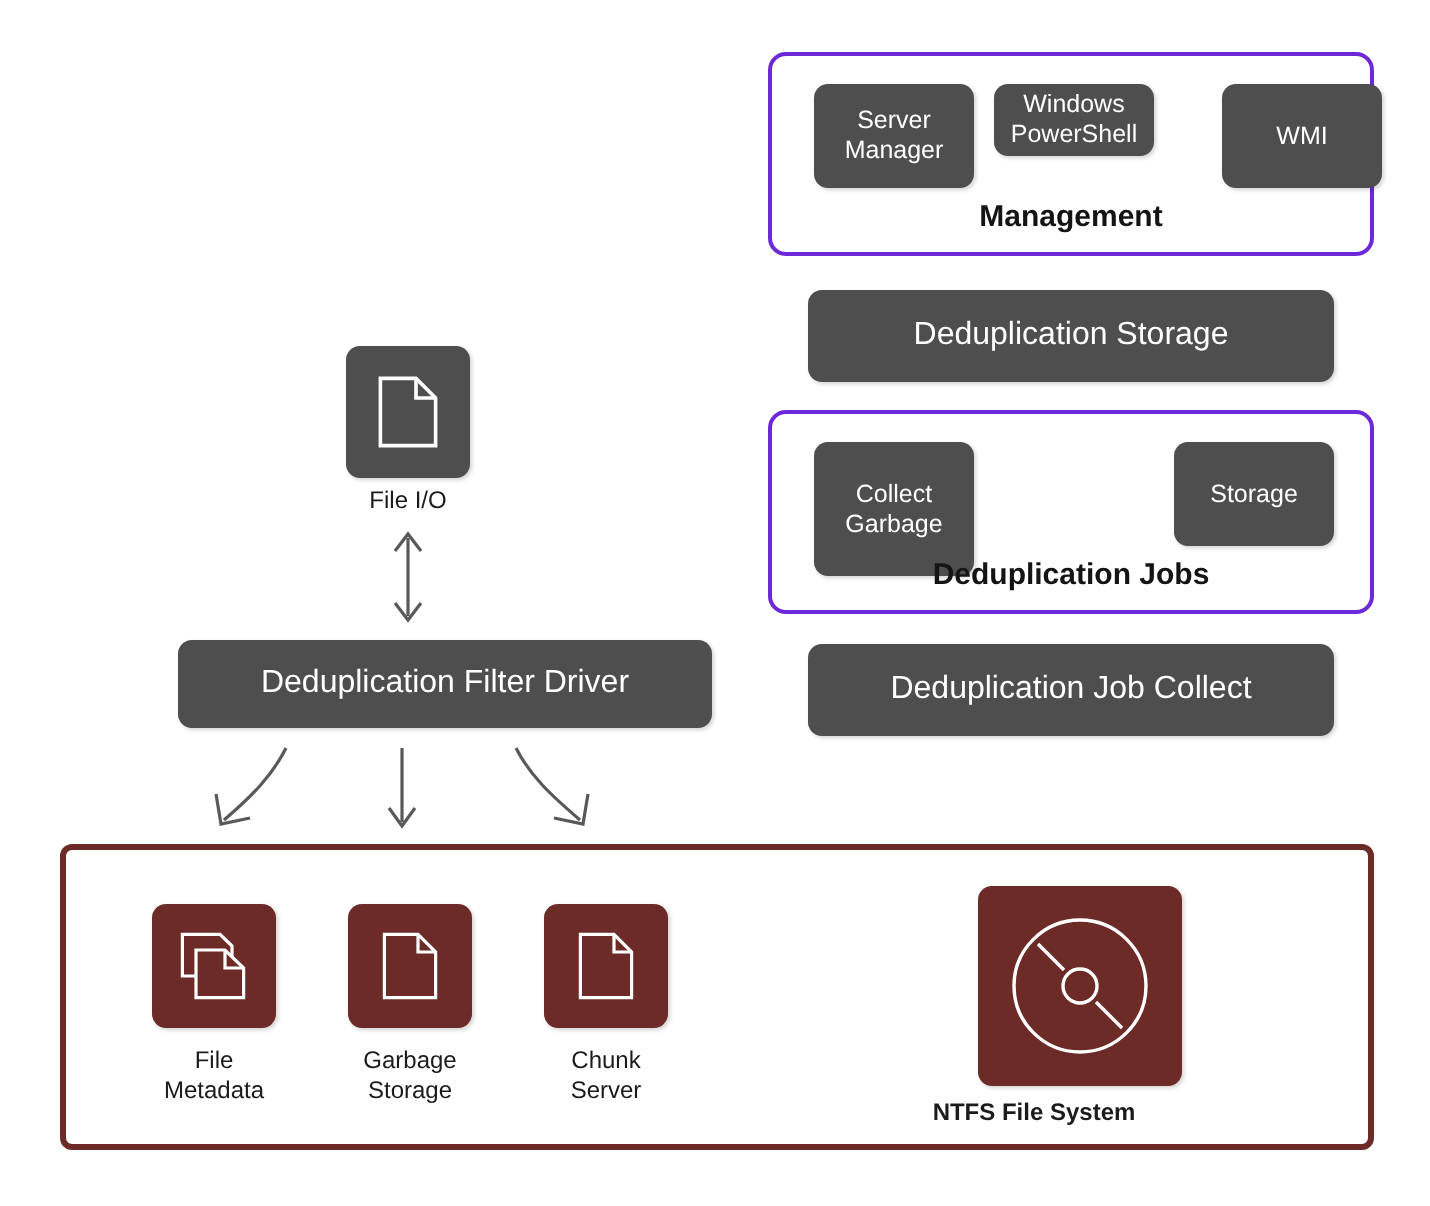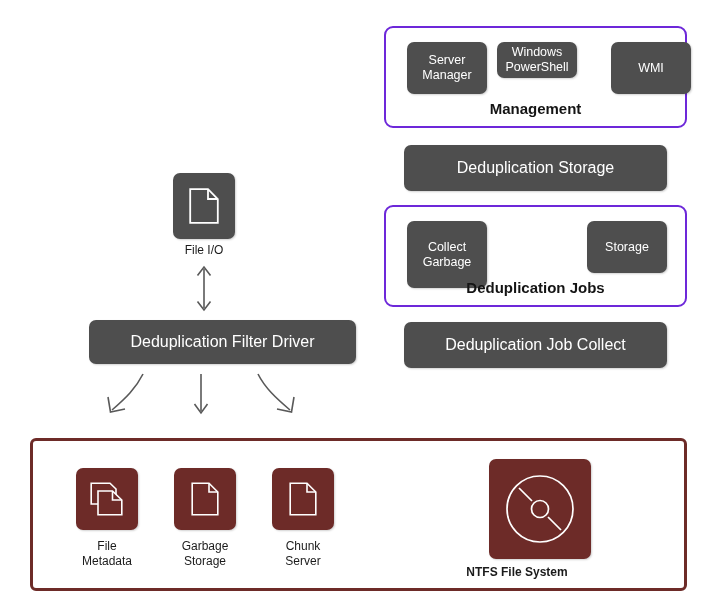--- a/index.html
+++ b/index.html
@@ -159,21 +159,21 @@
         <polyline points="94.5,32 101,41 107.5,32" fill="none" stroke="#595959" stroke-width="1.6"></polyline>
       </g>
 
       <g>
         <path d="M158 2 C165 16 176 26 190 38" fill="none" stroke="#595959" stroke-width="1.6"></path>
         <polyline points="194,25 191.5,40 177,37" fill="none" stroke="#595959" stroke-width="1.6"></polyline>
       </g>
     </svg>
   </div>
 
-  <div class="abs redpanel" style="left:30px; top:422px; width:657px; height:153px;margin-top:16px;">
+  <div class="abs redpanel" style="left:30px; top:422px; width:657px; height:153px;">
 
     <div class="abs redbox tile" style="left:43px; top:27px; width:62px; height:62px;">
       <svg width="34" height="34" viewBox="0 0 34 34">
         <path d="M1.2 1.2 H20 L26 7 V22 H1.2 Z" fill="none" stroke="#ffffff" stroke-width="1.6"></path>
         <path d="M8 9 H22.5 L31.8 18 V32.8 H8 Z" fill="#6d2b28" stroke="#ffffff" stroke-width="1.6"></path>
         <path d="M22.5 9 V18 H31.8" fill="none" stroke="#ffffff" stroke-width="1.6"></path>
       </svg>
     </div>
     <div class="caption" style="left:23px; top:98px; width:102px;">File
 Metadata</div>

